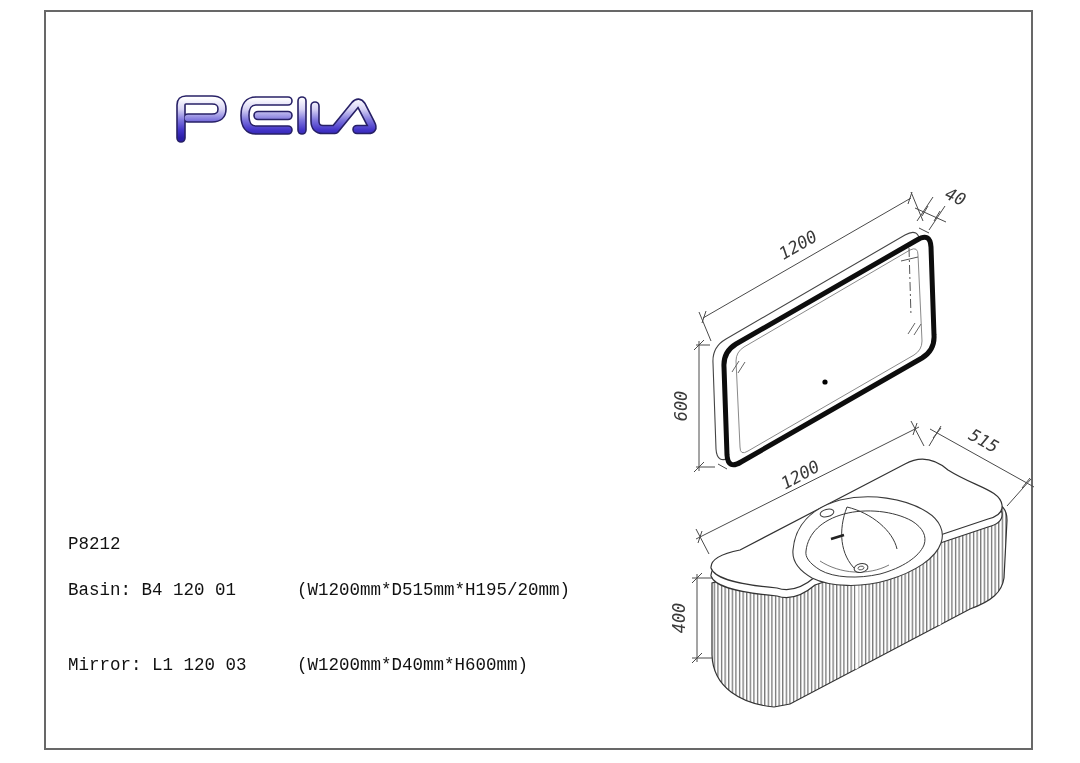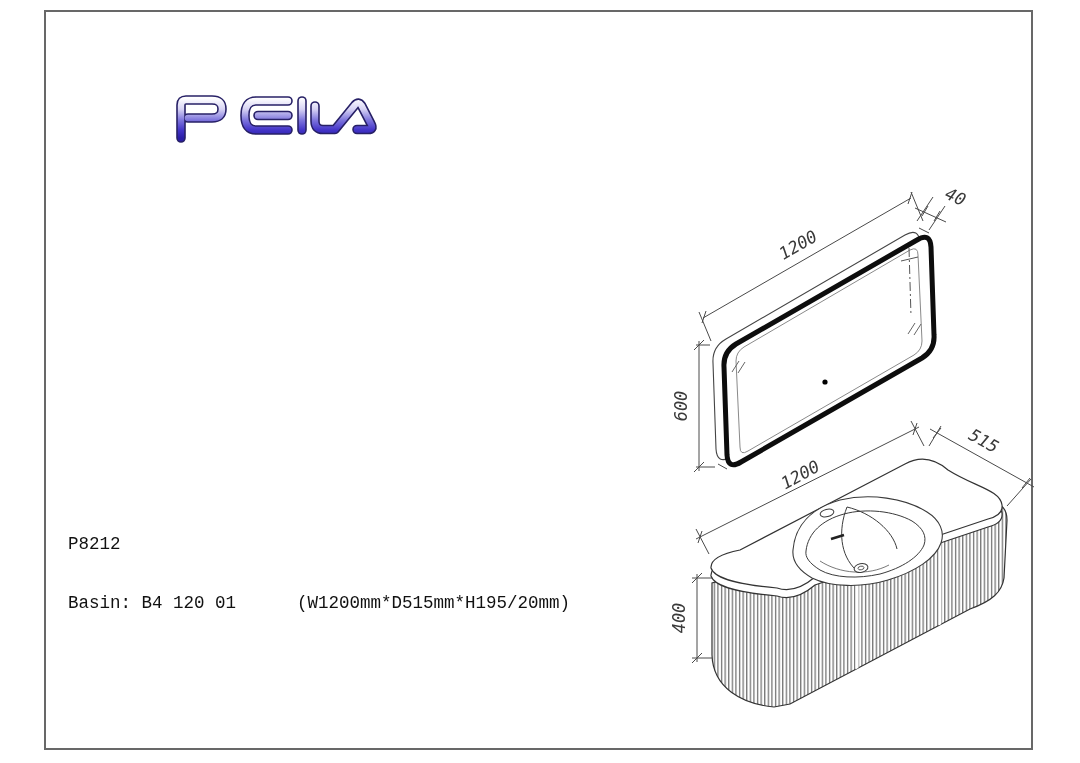--- a/index.html
+++ b/index.html
@@ -182,16 +182,19 @@
       <line x1="692" y1="663" x2="702" y2="653" class="thin"></line>
       <text class="dim" text-anchor="middle" transform="translate(685,618) rotate(-90)">400</text>
     </g>
   </g>
 </svg>
 
 <div class="spec-block">
   <div class="spec-line" style="top:533px;">
     <span>P8212</span>
   </div>
-  <div class="spec-line" style="top:592px;font-family:Liberation Mono, monospace;">
+  <div class="spec-line" style="top:579px;font-family:Liberation Mono, monospace;">
     <span class="spec-label">Basin: B4 120 01</span><span>(W1200mm*D515mm*H195/20mm)</span>
   </div>
+  <div class="spec-line" style="top:654px;">
+    <span class="spec-label">Mirror: L1 120 03</span><span>(W1200mm*D40mm*H600mm)</span>
+  </div>
 </div>
 
 </body></html>

